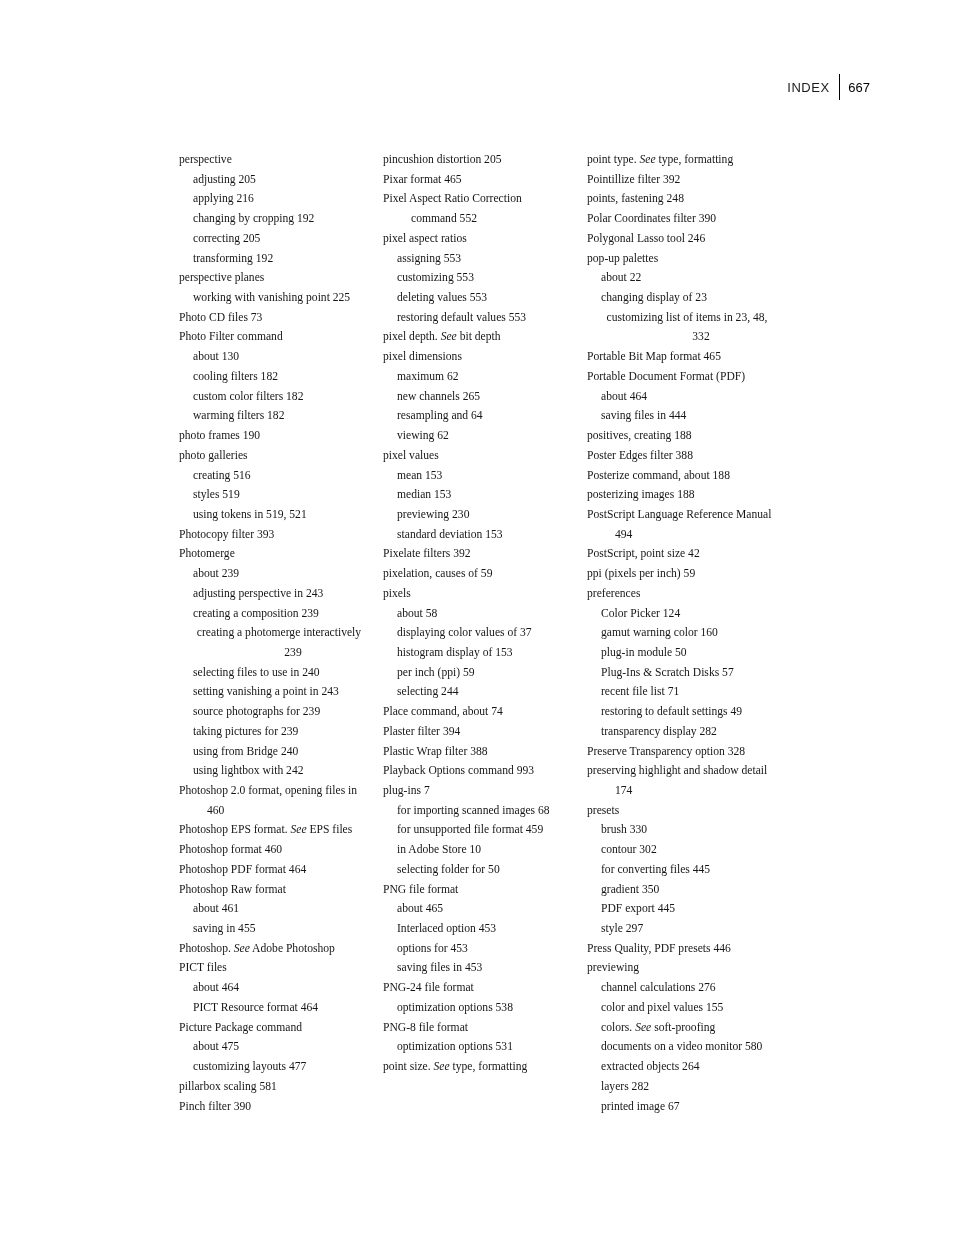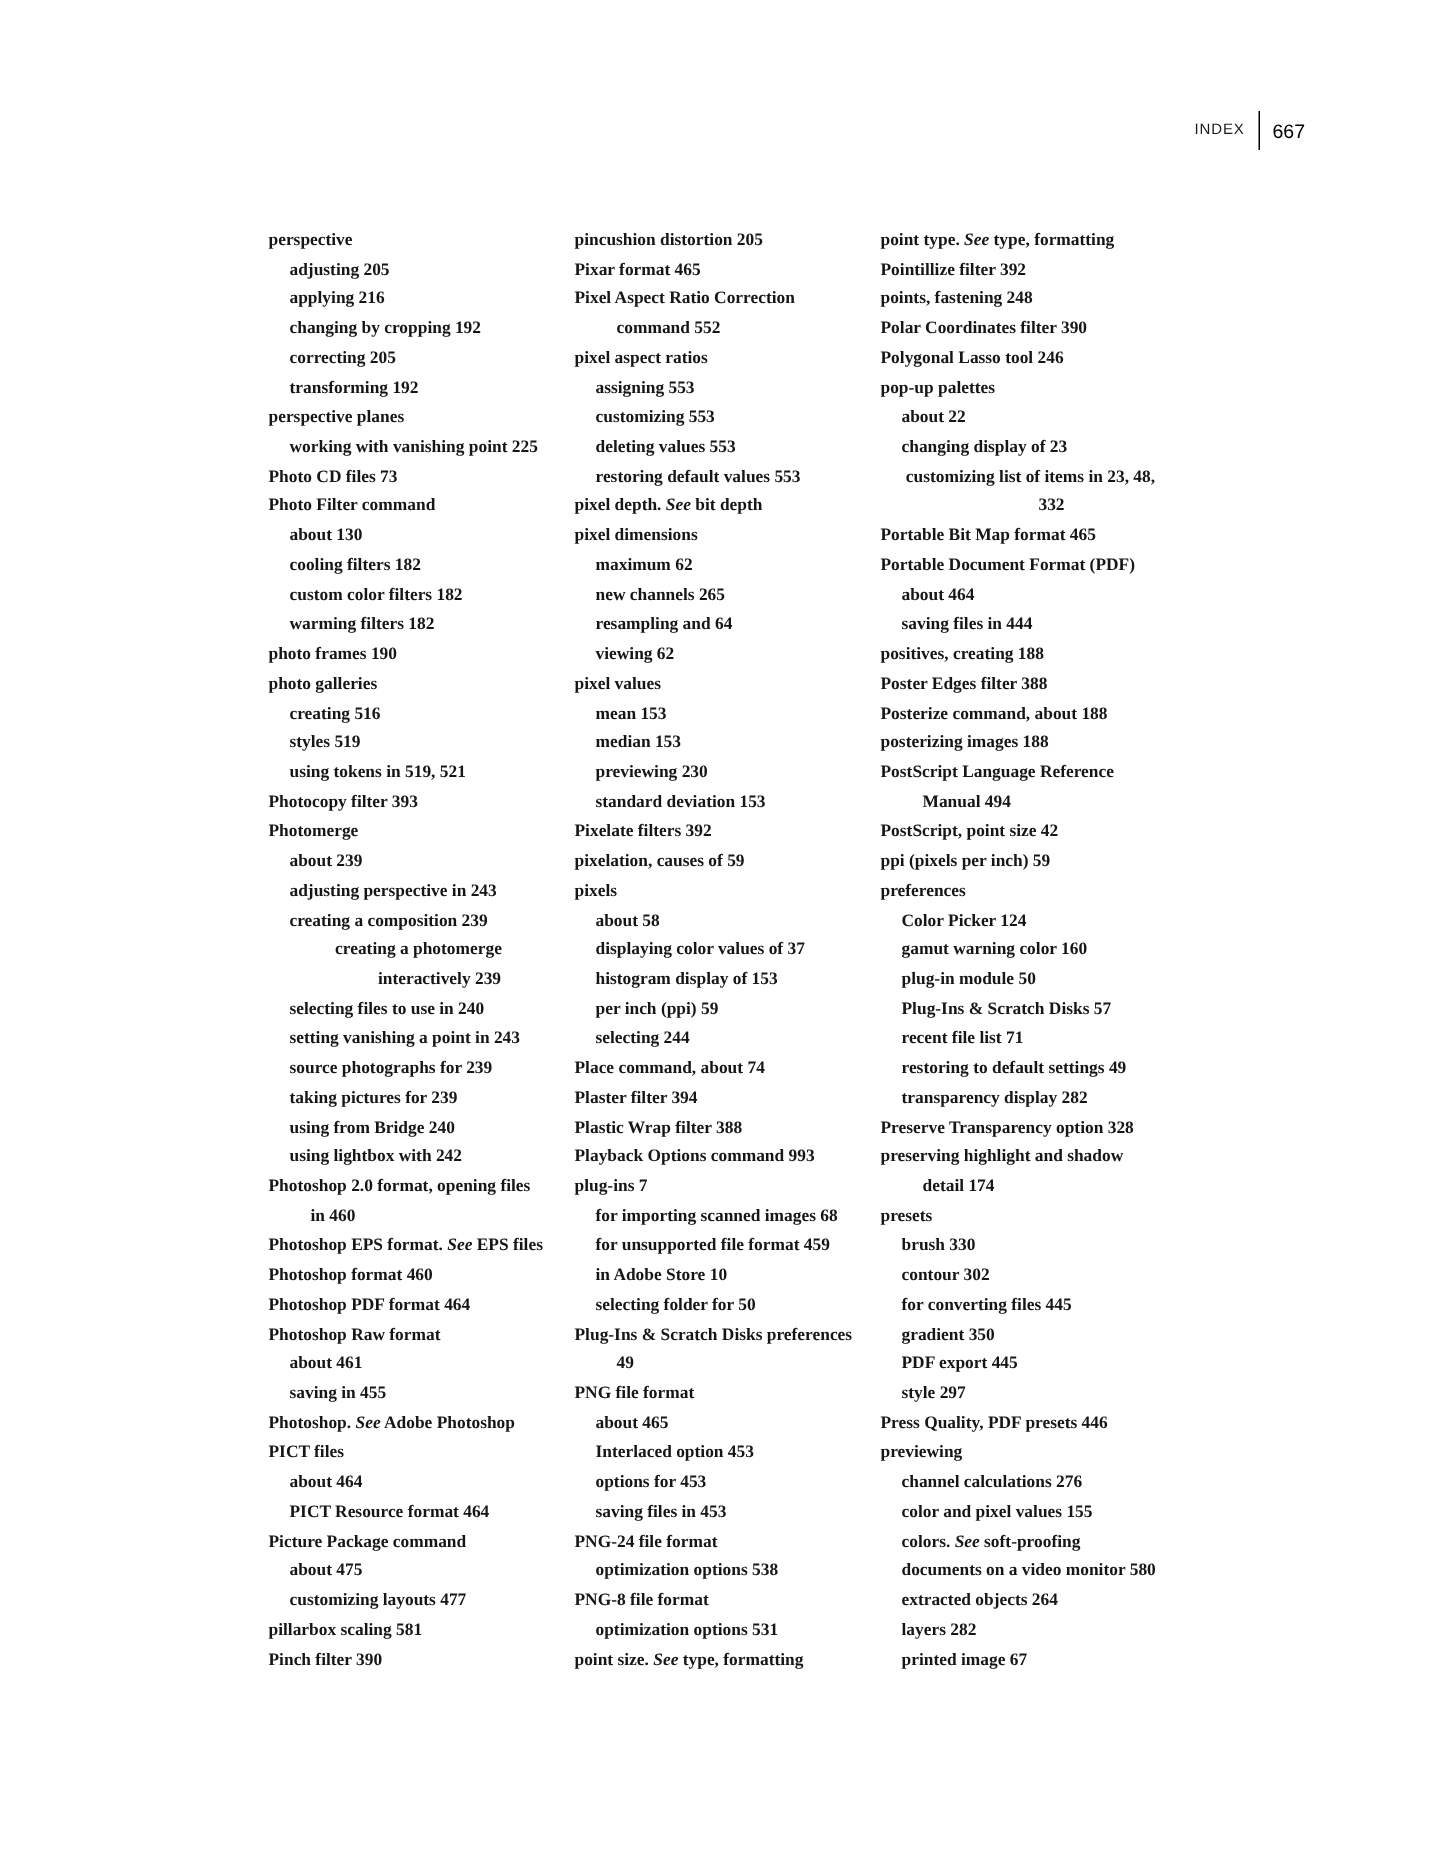--- a/index.html
+++ b/index.html
@@ -27,21 +27,21 @@
   #page-header .head-inner {
     position: absolute;
     right: 84px;
     top: 0;
     display: flex;
     align-items: stretch;
     height: 26px;
   }
   #page-header .head-label {
     font-family: "Liberation Sans", "DejaVu Sans", sans-serif;
-    font-size: 10px;
+    font-size: 13px;
     letter-spacing: 0.55px;
     color: #1a1a1a;
     align-self: center;
     padding-right: 9px;
     line-height: 1;
   }
   #page-header .head-rule {
     width: 1.6px;
     background: #000000;
     height: 26px;
@@ -57,21 +57,20 @@
   }
 
   
   #index-body {
     position: absolute;
     top: 150px;
     left: 179px;
     width: 660px;
     display: flex;
     gap: 18px;
-    font-weight: bold;
   }
   .index-column {
     width: 186px;
     flex: 0 0 186px;
   }
   .idx-entry {
     font-size: 11.6px;
     line-height: 19.72px;
     color: #161616;
     white-space: normal;
@@ -189,21 +188,20 @@
       <div class="idx-entry lvl2">selecting 244</div>
       <div class="idx-entry lvl1">Place command, about 74</div>
       <div class="idx-entry lvl1">Plaster filter 394</div>
       <div class="idx-entry lvl1">Plastic Wrap filter 388</div>
       <div class="idx-entry lvl1">Playback Options command 993</div>
       <div class="idx-entry lvl1">plug-ins 7</div>
       <div class="idx-entry lvl2">for importing scanned images 68</div>
       <div class="idx-entry lvl2">for unsupported file format 459</div>
       <div class="idx-entry lvl2">in Adobe Store 10</div>
       <div class="idx-entry lvl2">selecting folder for 50</div>
-      <div class="idx-entry lvl1 wrap">Plug-Ins &amp; Scratch Disks preferences 49</div>
       <div class="idx-entry lvl1">PNG file format</div>
       <div class="idx-entry lvl2">about 465</div>
       <div class="idx-entry lvl2">Interlaced option 453</div>
       <div class="idx-entry lvl2">options for 453</div>
       <div class="idx-entry lvl2">saving files in 453</div>
       <div class="idx-entry lvl1">PNG-24 file format</div>
       <div class="idx-entry lvl2">optimization options 538</div>
       <div class="idx-entry lvl1">PNG-8 file format</div>
       <div class="idx-entry lvl2">optimization options 531</div>
       <div class="idx-entry lvl1">point size. <span class="see">See</span> type, formatting</div>

